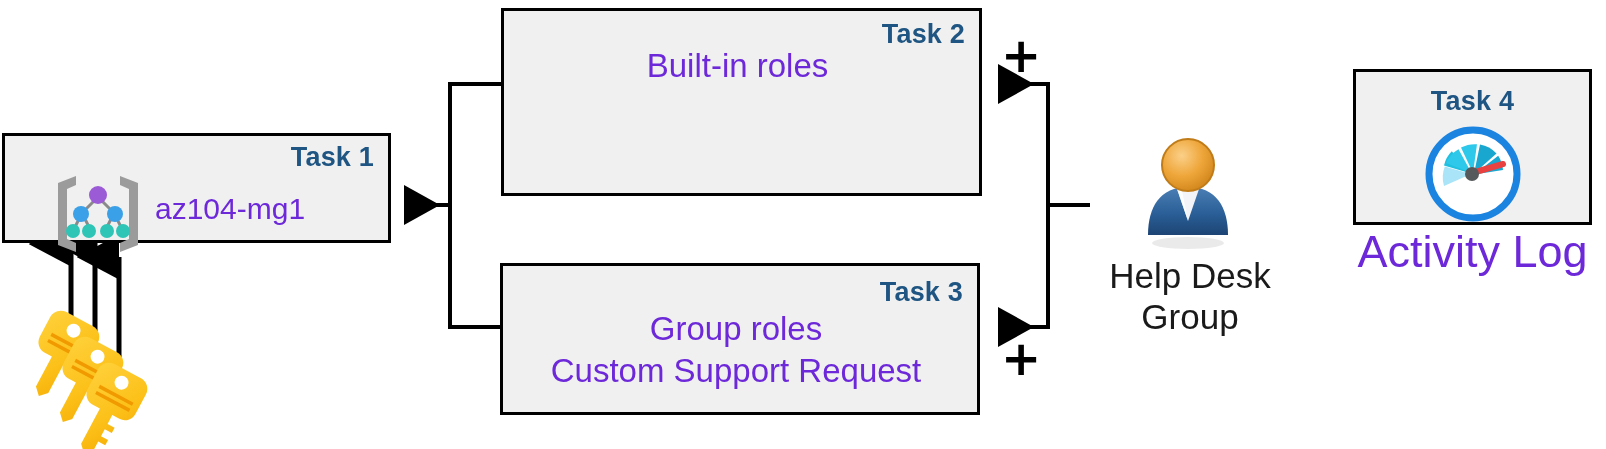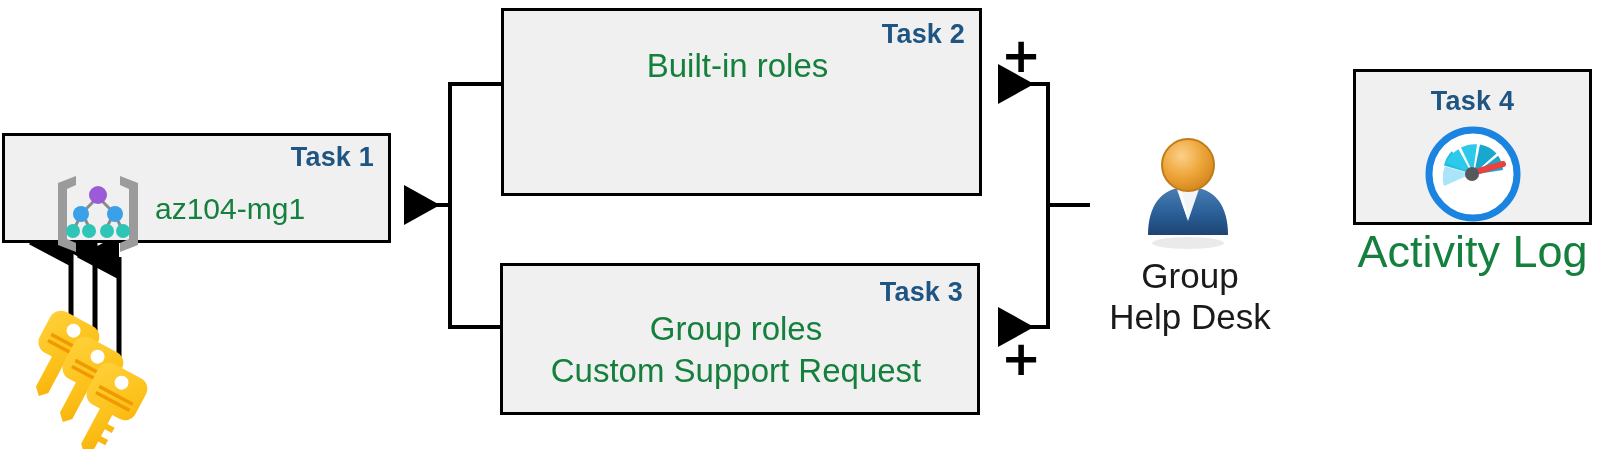--- a/index.html
+++ b/index.html
@@ -1,21 +1,21 @@
 <!DOCTYPE html>
 <html><head>
 <meta charset="utf-8">
 <style>
   html,body{margin:0;padding:0;background:#ffffff;}
   #stage{position:relative;width:1606px;height:449px;background:#ffffff;
          font-family:"Liberation Sans",sans-serif;overflow:hidden;}
 
   .task-box{position:absolute;background:#f0f0f0;border:3px solid #000000;box-sizing:border-box;}
   .task-label{position:absolute;color:#1f5582;font-weight:bold;font-size:27px;letter-spacing:.2px;}
-  .box-text{position:absolute;color:#15803d;font-size:33px;text-align:center;line-height:1.26;white-space:nowrap;}
+  .box-text{position:absolute;color:#6d28d9;font-size:33px;text-align:center;line-height:1.26;white-space:nowrap;}
 
   
   #task1{left:2px;top:133px;width:389px;height:110px;}
   #task1-label{right:14px;top:6px;}
   #task1-text{left:150px;top:54px;font-size:30px;}
 
   
   #task2{left:501px;top:8px;width:481px;height:188px;}
   #task2-label{right:14px;top:8px;}
   #task2-text{left:0;right:8px;top:34px;}
@@ -171,22 +171,22 @@
           <stop offset="100%" stop-color="#1d4474"></stop>
         </linearGradient>
       </defs>
       <ellipse cx="52" cy="108" rx="36" ry="6" fill="#d8d8d8" opacity=".55"></ellipse>
       <path d="M52 52 C24 52 12 72 12 100 L92 100 C92 72 80 52 52 52 Z" fill="url(#bodyG)"></path>
       <path d="M41 54 L52 86 L63 54 L57 50 L47 50 Z" fill="#f2f4f7"></path>
       <path d="M41 54 L52 86 L46 55 Z" fill="#ffffff" opacity=".8"></path>
       <circle cx="52" cy="30" r="26" fill="url(#headG)" stroke="#c07c18" stroke-width="2"></circle>
     </svg>
     <div id="hd-label">
+      <div>Help Desk</div>
       <div>Group</div>
-      <div>Help Desk</div>
     </div>
   </div>
 
   <svg id="keys" viewBox="0 0 130 139" xmlns="http://www.w3.org/2000/svg">
     <defs>
       <linearGradient id="keyG" x1="0" y1="0" x2="1" y2="1">
         <stop offset="0%" stop-color="#ffd13b"></stop>
         <stop offset="55%" stop-color="#fcc11a"></stop>
         <stop offset="100%" stop-color="#f4a800"></stop>
       </linearGradient>

